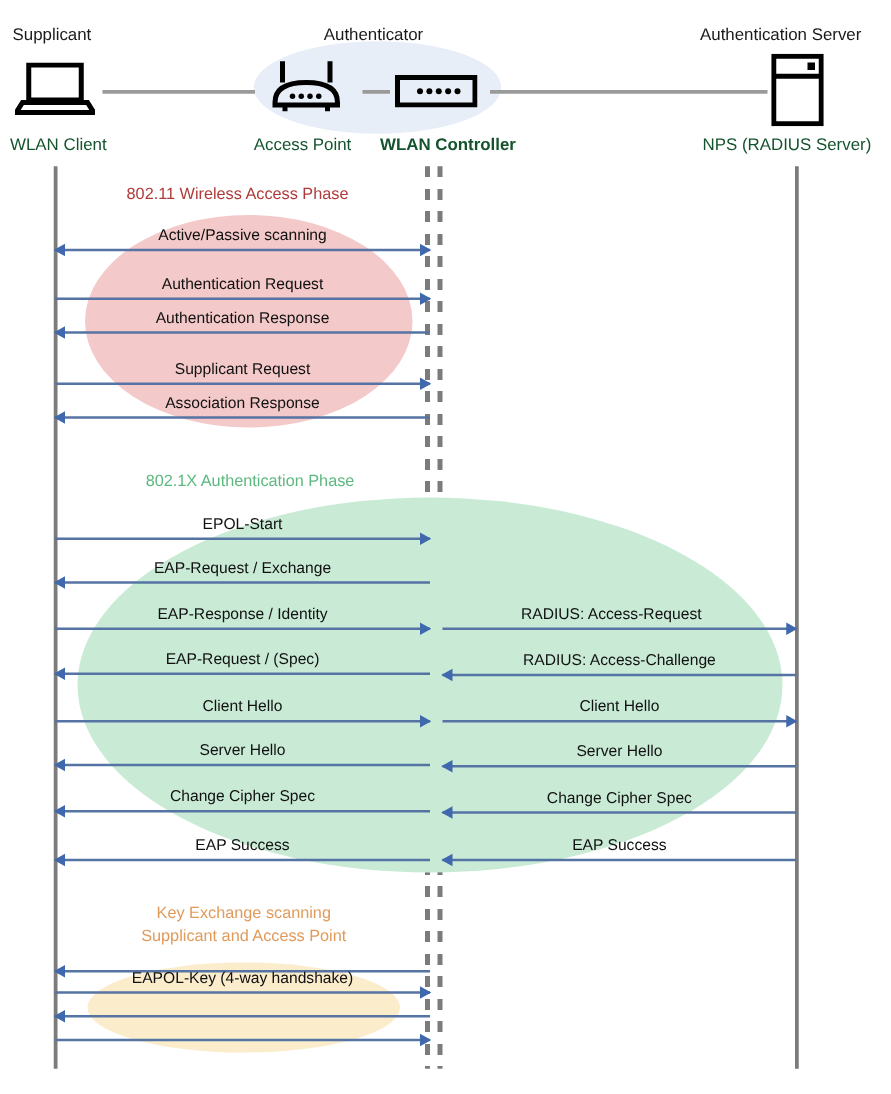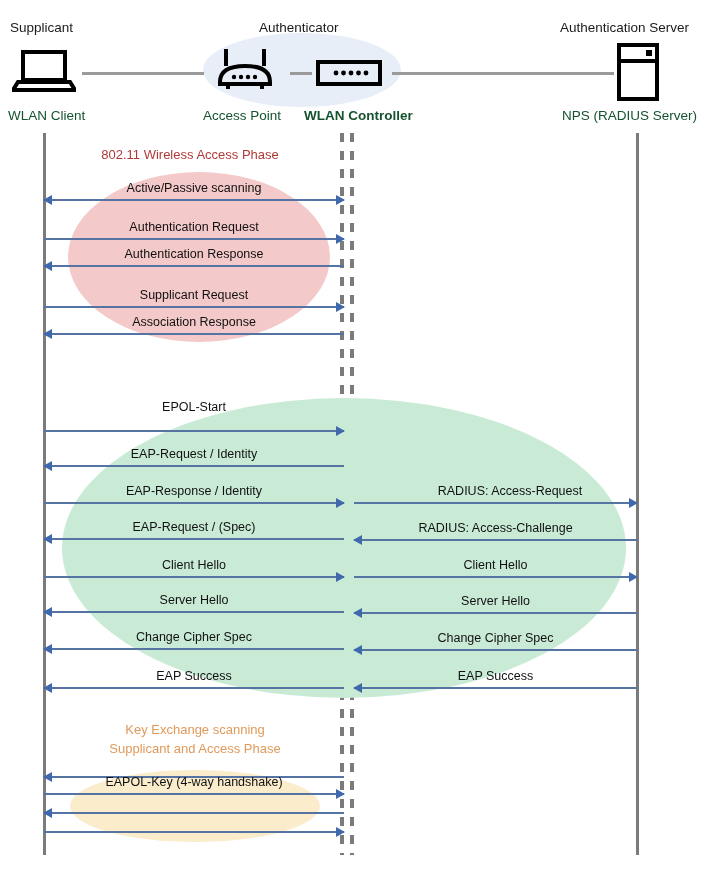--- a/index.html
+++ b/index.html
@@ -191,23 +191,24 @@
   <div class="lifeline-dashed" style="left:340px; top:133px; height:722px;"></div>
   <div class="lifeline-dashed" style="left:350px; top:133px; height:722px;"></div>
   <div class="lifeline" style="left:636px; top:133px; height:722px;"></div>
 
   <div class="phase-blob blob-80211"></div>
   <div class="phase-blob blob-8021x"></div>
   <div class="phase-blob blob-key"></div>
 
   <div class="phase-title" style="left:190px; top:147px; transform:translateX(-50%); color:#b03a3a;">802.11 Wireless Access Phase</div>
 
+  <div class="phase-title" style="left:200px; top:377px; transform:translateX(-50%); color:#5cb87f;">802.1X Authentication Phase</div>
 
   <div class="phase-title" style="left:195px; top:722px; transform:translateX(-50%); color:#e09a5a;">Key Exchange scanning</div>
-  <div class="phase-title" style="left:195px; top:741px; transform:translateX(-50%); color:#e09a5a;">Supplicant and Access Phase</div>
+  <div class="phase-title" style="left:195px; top:741px; transform:translateX(-50%); color:#e09a5a;">Supplicant and Access Point</div>
 
   <div id="messages-layer">
       <div class="arrow" style="left: 44px; top: 199px; width: 300px;">
         <span class="head right"></span>
         <span class="head left"></span>
       </div>
       <div class="msg-label" style="left: 194px; top: 181px;">Active/Passive scanning</div>
       <div class="arrow" style="left: 44px; top: 238px; width: 300px;">
         <span class="head right"></span>
       </div>
@@ -220,25 +221,25 @@
         <span class="head right"></span>
       </div>
       <div class="msg-label" style="left: 194px; top: 288px;">Supplicant Request</div>
       <div class="arrow" style="left: 44px; top: 333px; width: 300px;">
         <span class="head left"></span>
       </div>
       <div class="msg-label" style="left: 194px; top: 315px;">Association Response</div>
       <div class="arrow" style="left: 44px; top: 430px; width: 300px;">
         <span class="head right"></span>
       </div>
-      <div class="msg-label" style="left: 194px; top: 400px;">EPOL-Start</div>
+      <div class="msg-label" style="left: 194px; top: 412px;">EPOL-Start</div>
       <div class="arrow" style="left: 44px; top: 465px; width: 300px;">
         <span class="head left"></span>
       </div>
-      <div class="msg-label" style="left: 194px; top: 447px;">EAP-Request / Identity</div>
+      <div class="msg-label" style="left: 194px; top: 447px;">EAP-Request / Exchange</div>
       <div class="arrow" style="left: 44px; top: 502px; width: 300px;">
         <span class="head right"></span>
       </div>
       <div class="msg-label" style="left: 194px; top: 484px;">EAP-Response / Identity</div>
       <div class="arrow" style="left: 44px; top: 538px; width: 300px;">
         <span class="head left"></span>
       </div>
       <div class="msg-label" style="left: 194px; top: 520px;">EAP-Request / (Spec)</div>
       <div class="arrow" style="left: 44px; top: 576px; width: 300px;">
         <span class="head right"></span>
@@ -265,21 +266,21 @@
       <div class="msg-label" style="left: 194px; top: 775px;">EAPOL-Key (4-way handshake)</div>
       <div class="arrow" style="left: 44px; top: 812px; width: 300px;">
         <span class="head left"></span>
       </div>
       <div class="arrow" style="left: 44px; top: 831px; width: 300px;">
         <span class="head right"></span>
       </div>
       <div class="arrow" style="left: 354px; top: 502px; width: 283px;">
         <span class="head right"></span>
       </div>
-      <div class="msg-label" style="left: 510px; top: 484px; text-align: right;">RADIUS: Access-Request</div>
+      <div class="msg-label" style="left: 489px; top: 484px; text-align: right;">RADIUS: Access-Request</div>
       <div class="arrow" style="left: 354px; top: 539px; width: 283px;">
         <span class="head left"></span>
       </div>
       <div class="msg-label" style="left: 495.5px; top: 521px;">RADIUS: Access-Challenge</div>
       <div class="arrow" style="left: 354px; top: 576px; width: 283px;">
         <span class="head right"></span>
       </div>
       <div class="msg-label" style="left: 495.5px; top: 558px;">Client Hello</div>
       <div class="arrow" style="left: 354px; top: 612px; width: 283px;">
         <span class="head left"></span>

